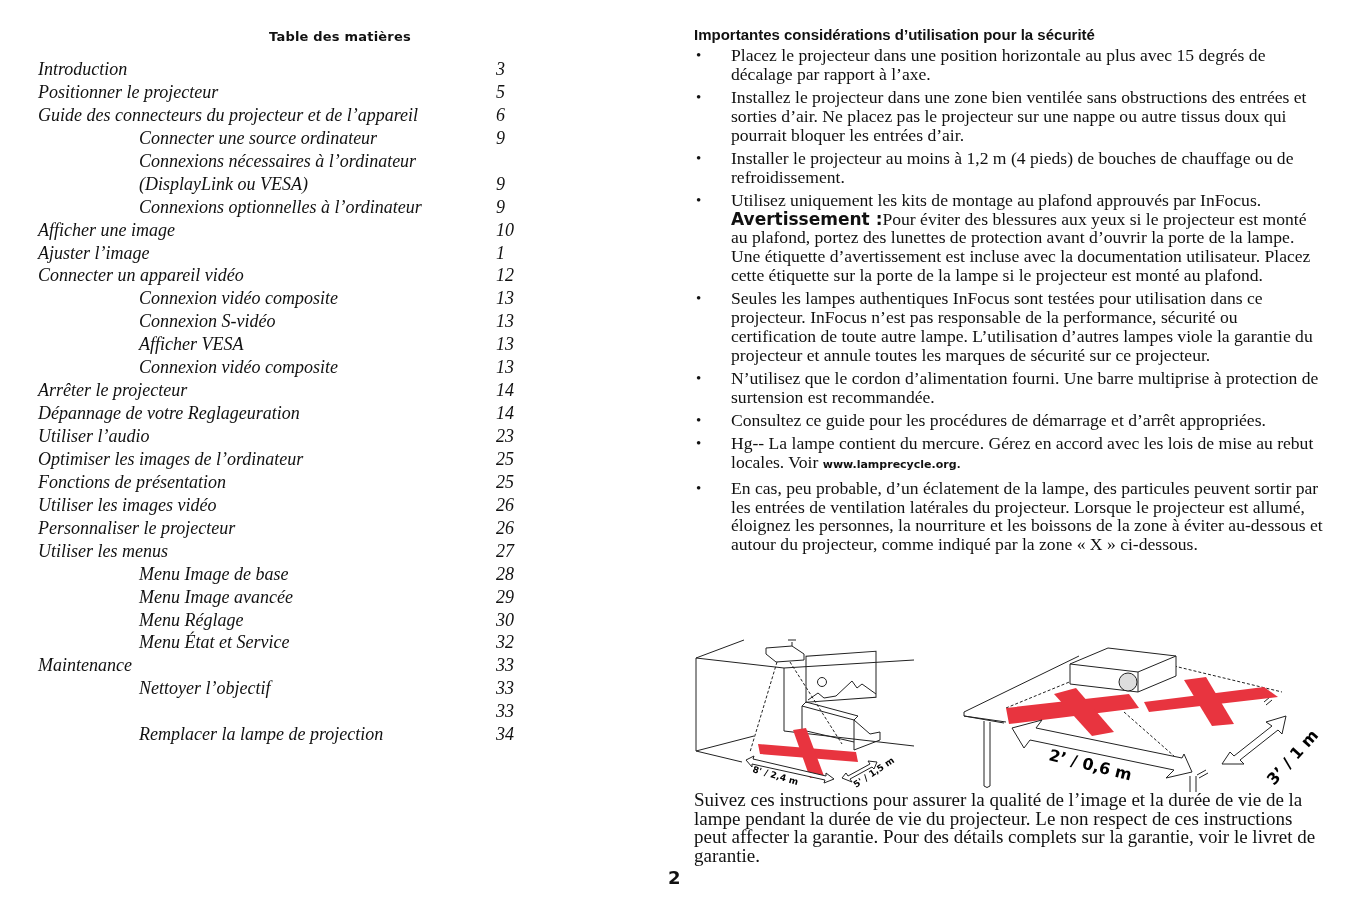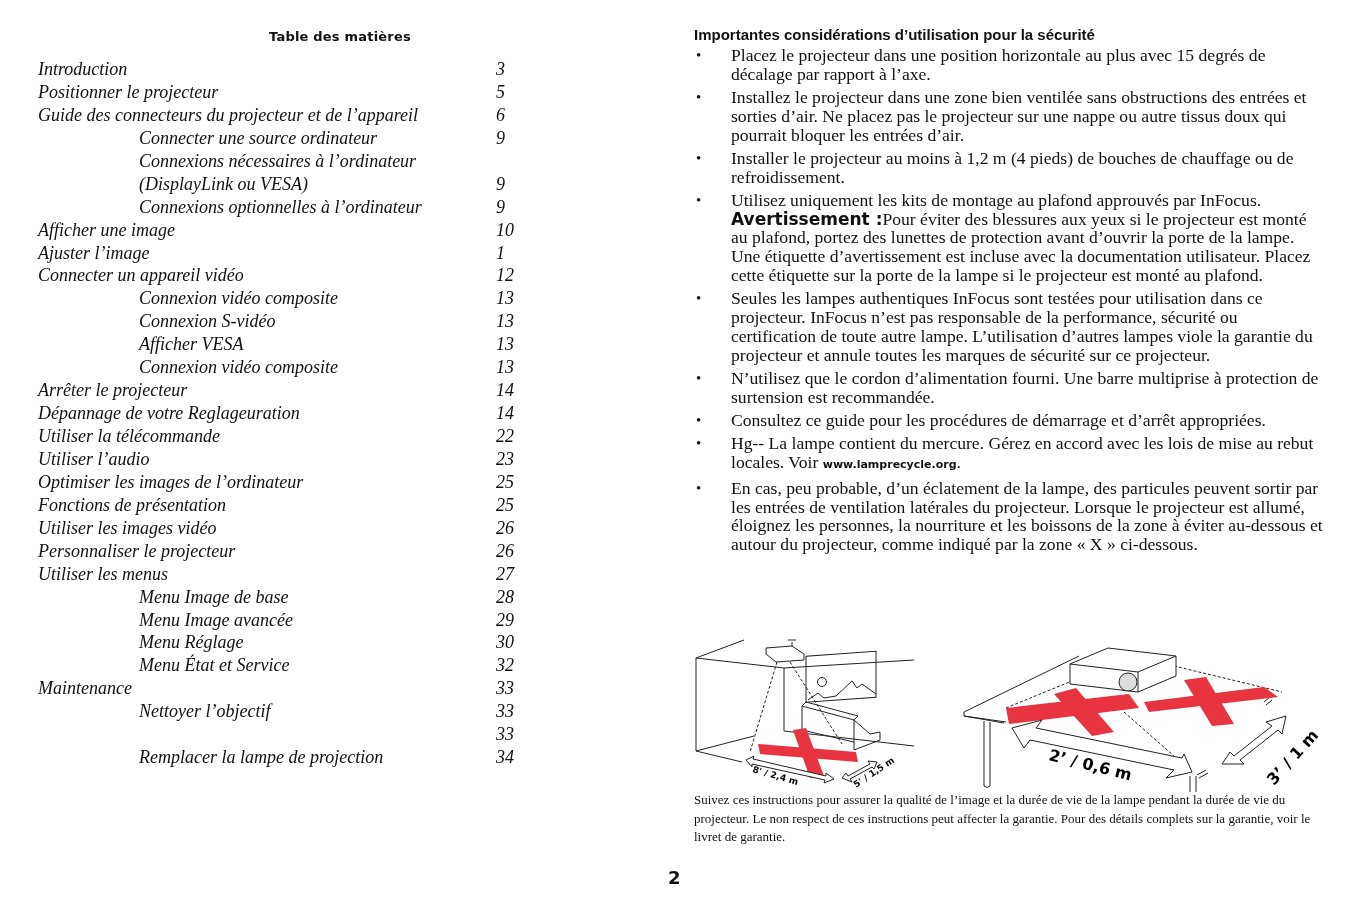--- a/index.html
+++ b/index.html
@@ -17,21 +17,21 @@
   .bullet { position:relative; padding-left:37px; font-size:17.6px; line-height:18.8px; margin-bottom:4.4px; }
   .bullet .dot { position:absolute; left:2px; top:0; font-size:15px; }
   .bold-sans { font-family:"DejaVu Sans", "Liberation Sans", sans-serif; font-weight:bold; }
   .b-warn { font-size:17px; }
   .b-url { font-size:11px; }
 
   .figures { position:absolute; left:694px; top:636px; width:640px; height:158px; }
   .fig-left { position:absolute; left:0; top:0; width:230px; height:156px; }
   .fig-right { position:absolute; left:250px; top:0; width:390px; height:156px; }
 
-  .closing { position:absolute; left:694px; top:791px; width:630px; font-size:13px; line-height:18.6px; }
+  .closing { position:absolute; left:694px; top:791px; width:630px; font-size:19px; line-height:18.6px; }
   .page-num { position:absolute; left:668px; top:867px; font-family:"DejaVu Sans", "Liberation Sans", sans-serif; font-weight:bold; font-size:18px; }
 </style>
 </head>
 <body>
 
 <div class="toc">
   <div class="toc-title">Table des matières</div>
   <ul class="toc-list" id="toc-list">
       <li class="toc-row"><span class="toc-label">Introduction</span><span class="toc-page">3</span></li>
       <li class="toc-row"><span class="toc-label">Positionner le projecteur</span><span class="toc-page">5</span></li>
@@ -42,21 +42,20 @@
       <li class="toc-row l2"><span class="toc-label">Connexions optionnelles à l’ordinateur</span><span class="toc-page">9</span></li>
       <li class="toc-row"><span class="toc-label">Afficher une image</span><span class="toc-page">10</span></li>
       <li class="toc-row"><span class="toc-label">Ajuster l’image</span><span class="toc-page">1</span></li>
       <li class="toc-row"><span class="toc-label">Connecter un appareil vidéo</span><span class="toc-page">12</span></li>
       <li class="toc-row l2"><span class="toc-label">Connexion vidéo composite</span><span class="toc-page">13</span></li>
       <li class="toc-row l2"><span class="toc-label">Connexion S-vidéo</span><span class="toc-page">13</span></li>
       <li class="toc-row l2"><span class="toc-label">Afficher VESA</span><span class="toc-page">13</span></li>
       <li class="toc-row l2"><span class="toc-label">Connexion vidéo composite</span><span class="toc-page">13</span></li>
       <li class="toc-row"><span class="toc-label">Arrêter le projecteur</span><span class="toc-page">14</span></li>
       <li class="toc-row"><span class="toc-label">Dépannage de votre Reglageuration</span><span class="toc-page">14</span></li>
-      <li class="toc-row"><span class="toc-label">Utiliser la télécommande</span><span class="toc-page">22</span></li>
       <li class="toc-row"><span class="toc-label">Utiliser l’audio</span><span class="toc-page">23</span></li>
       <li class="toc-row"><span class="toc-label">Optimiser les images de l’ordinateur</span><span class="toc-page">25</span></li>
       <li class="toc-row"><span class="toc-label">Fonctions de présentation</span><span class="toc-page">25</span></li>
       <li class="toc-row"><span class="toc-label">Utiliser les images vidéo</span><span class="toc-page">26</span></li>
       <li class="toc-row"><span class="toc-label">Personnaliser le projecteur</span><span class="toc-page">26</span></li>
       <li class="toc-row"><span class="toc-label">Utiliser les menus</span><span class="toc-page">27</span></li>
       <li class="toc-row l2"><span class="toc-label">Menu Image de base</span><span class="toc-page">28</span></li>
       <li class="toc-row l2"><span class="toc-label">Menu Image avancée</span><span class="toc-page">29</span></li>
       <li class="toc-row l2"><span class="toc-label">Menu Réglage</span><span class="toc-page">30</span></li>
       <li class="toc-row l2"><span class="toc-label">Menu État et Service</span><span class="toc-page">32</span></li>

